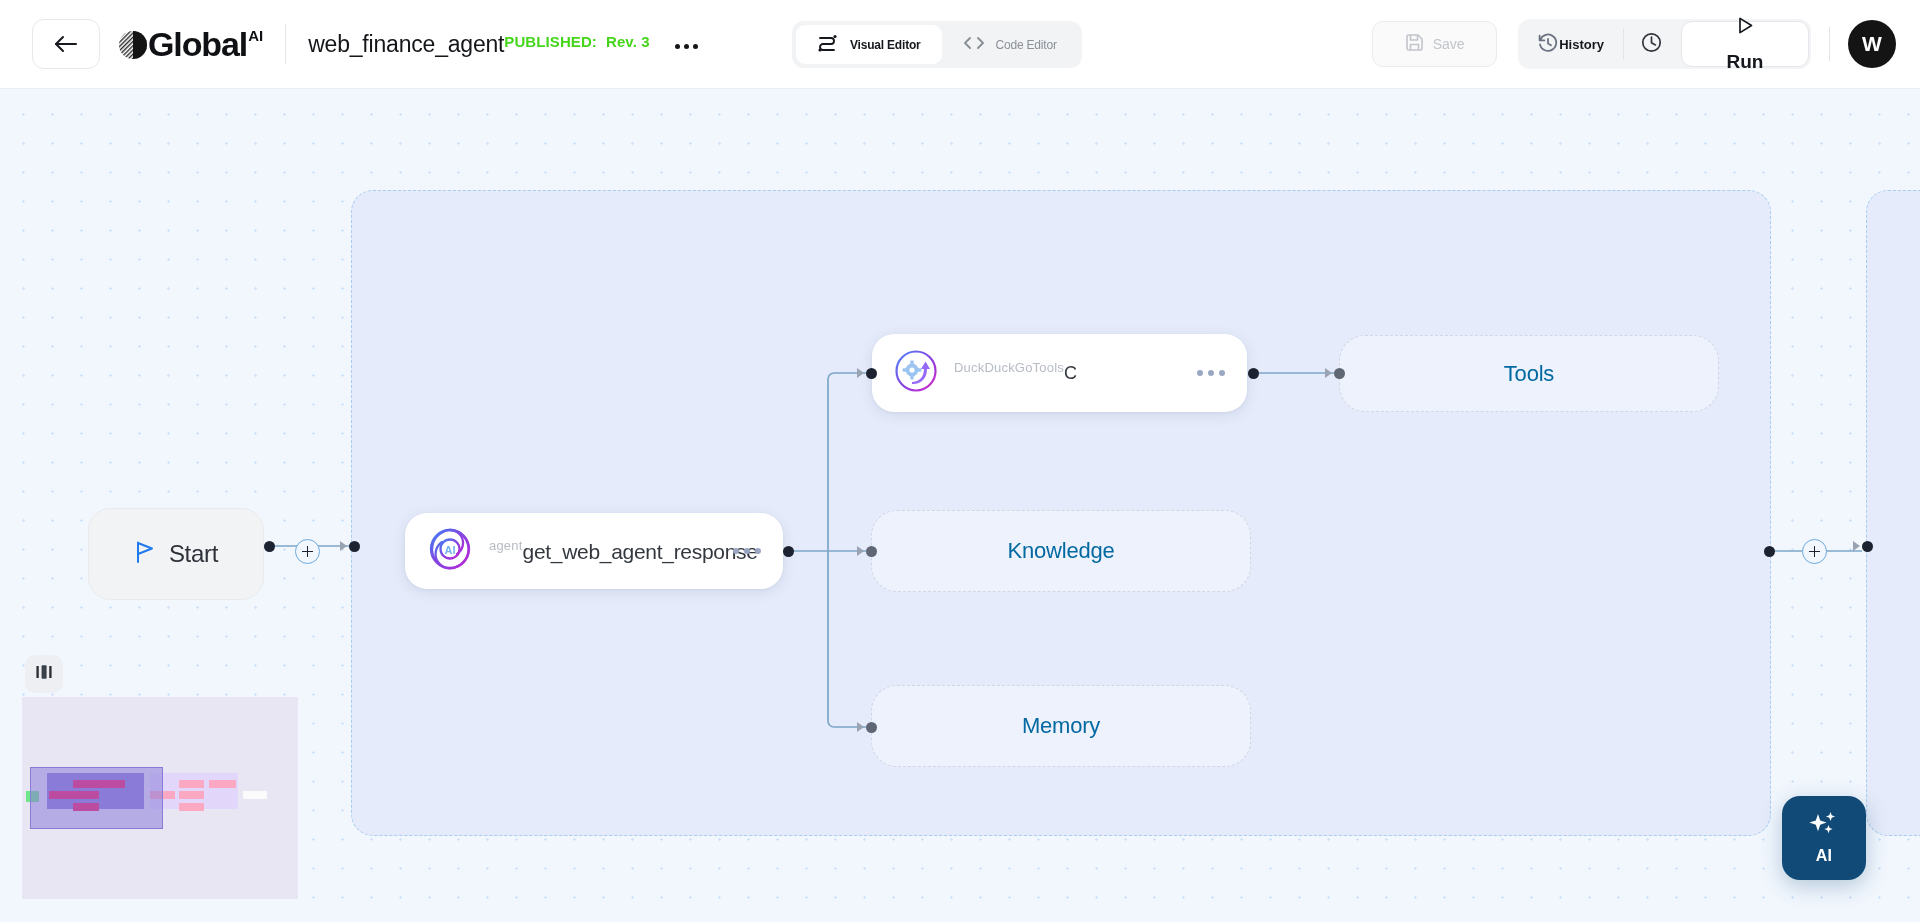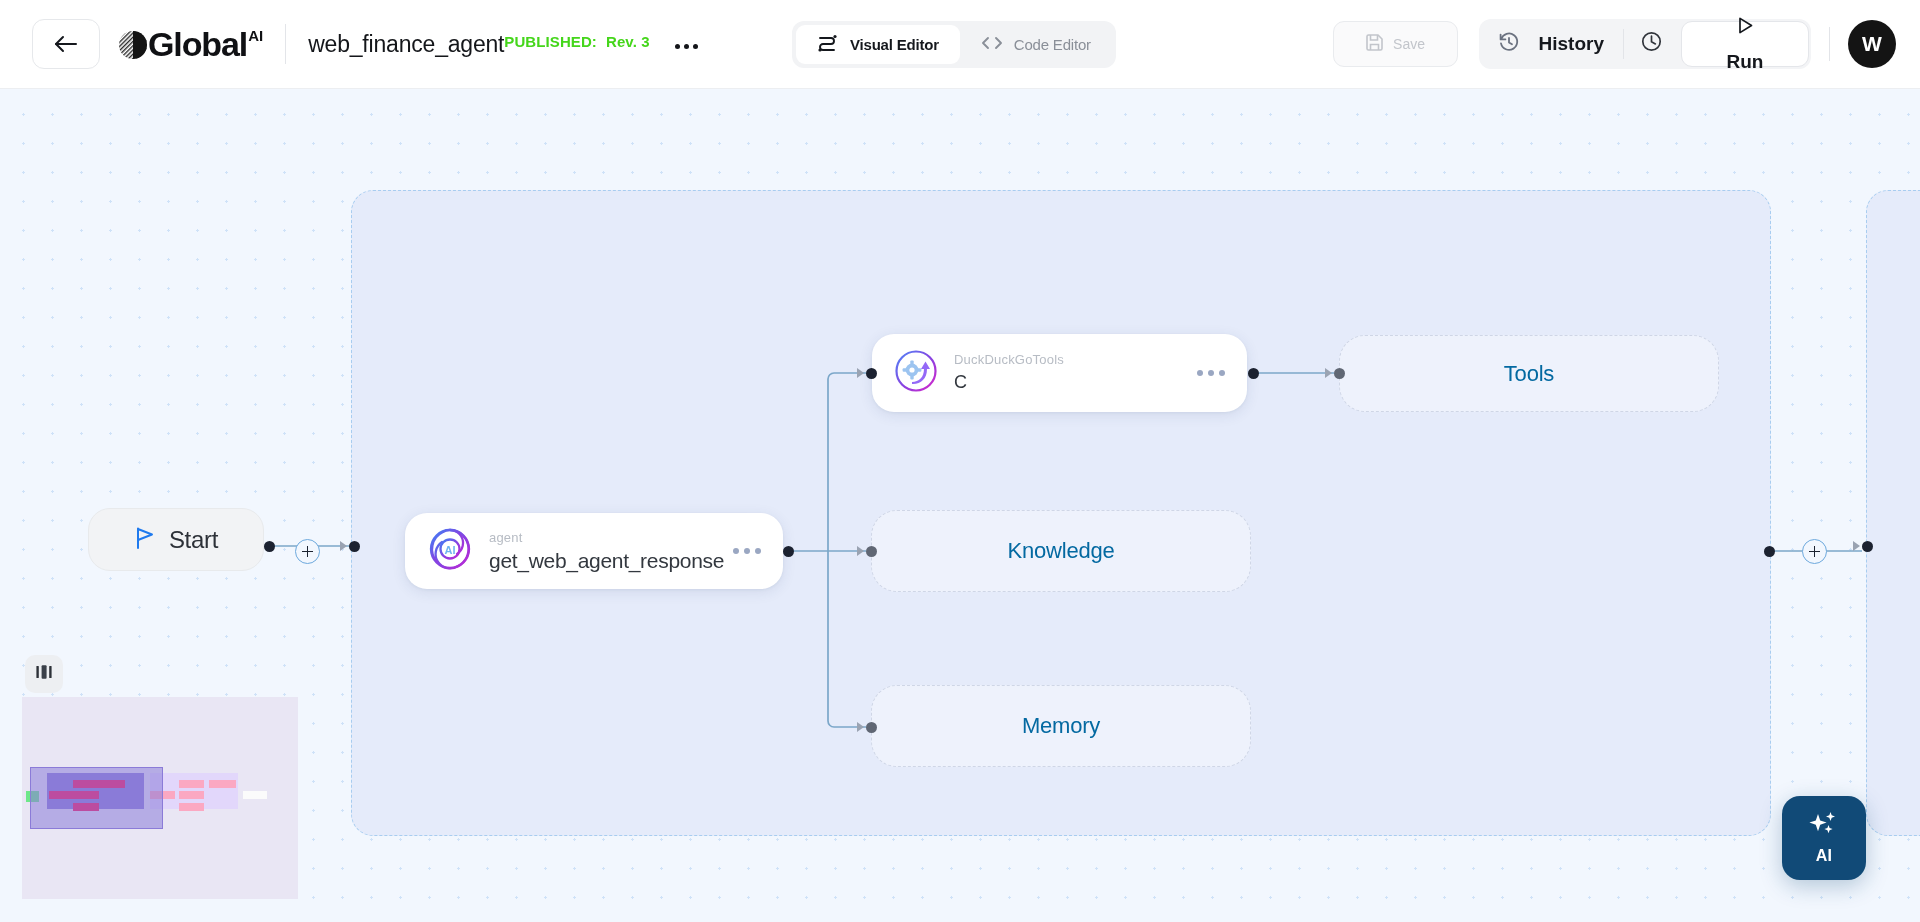--- a/index.html
+++ b/index.html
@@ -70,21 +70,21 @@
   .seg {
     position: absolute; left: 792px; top: 21px;
     height: 47px;
     background: #f2f3f5; border-radius: 12px;
     display: flex; align-items: center; padding: 4px;
   }
   .seg-item {
     height: 39px; border-radius: 9px;
     display: flex; align-items: center; gap: 11px;
     padding: 0 21px; cursor: pointer;
-    font-size: 15px; color: #8a8f98; letter-spacing: -0.2px;
+    font-size: 12px; color: #8a8f98; letter-spacing: -0.2px;
   }
   .seg-item.active { background: #ffffff; color: #15181d; font-weight: 600; }
 
   .right-cluster {
     position: absolute; right: 24px; top: 18px;
     display: flex; align-items: center; height: 52px;
   }
   .btn-save {
     width: 125px; height: 46px;
     border: 1px solid #e9ebee; border-radius: 11px;
@@ -92,22 +92,22 @@
     display: flex; align-items: center; justify-content: center; gap: 9px;
     font-size: 14px; cursor: default;
   }
   .pill-group {
     margin-left: 21px; height: 50px;
     background: #f3f4f6; border-radius: 12px;
     display: flex; align-items: center;
   }
   .pill-item {
     height: 50px; display: flex; align-items: center; justify-content: center;
-    gap: 19px; padding: 0 19px; cursor: pointer;
-    font-size: 19px; color: #15181d; font-weight: 600;
+    gap: 0; padding: 0 19px; cursor: pointer;
+    font-size: 13px; color: #15181d; font-weight: 600;
   }
   .pill-sep { width: 1px; height: 30px; background: #e2e4e8; }
   .pill-icononly { padding: 0 16px; }
   .btn-run {
     height: 46px; width: 128px; margin: 0 2px;
     background: #ffffff; border: 1px solid #e4e6ea; border-radius: 11px;
     display: flex; align-items: center; justify-content: center; gap: 11px;
     font-size: 19px; color: #15181d; font-weight: 600; cursor: pointer; flex-direction: column;
   }
   .vdiv { width: 1px; height: 34px; background: #e2e4e8; margin: 0 18px; }
@@ -136,39 +136,39 @@
     border: 1.5px dashed #a8cdf0;
     border-radius: 22px;
   }
   #group-main { left: 351px; top: 101px; width: 1420px; height: 646px; }
   #group-next { left: 1866px; top: 101px; width: 300px; height: 646px; }
 
   
   .node { position: absolute; }
 
   .node-start {
-    left: 88px; top: 419px; width: 176px; height: 63px;
+    left: 88px; top: 419px; width: 176px; height: 92px;
     background: #f2f3f5; border: 1px solid #e8eaec;
     border-radius: 22px;
     display: flex; align-items: center; justify-content: center; gap: 13px;
     cursor: pointer;
   }
   .node-start .label { font-size: 24px; color: #2d3138; letter-spacing: -0.3px; }
 
   .node-card {
     background: #ffffff; border-radius: 22px;
     box-shadow: 0 3px 14px rgba(40,60,110,0.10), 0 1px 3px rgba(40,60,110,0.06);
     display: flex; align-items: center;
     cursor: pointer;
   }
   #node-agent { left: 405px; top: 424px; width: 378px; height: 76px; }
   #node-tool  { left: 872px; top: 245px; width: 375px; height: 78px; }
 
   .node-icon { margin-left: 22px; flex: none; }
-  .node-text { margin-left: 16px; display: flex; flex-direction: column; justify-content: flex-start; }
+  .node-text { margin-left: 16px; display: flex; flex-direction: row; justify-content: flex-start; }
   .node-kind { font-size: 13px; color: #b7bcc4; line-height: 17px; letter-spacing: 0.2px; }
   .node-name { font-size: 21px; color: #33383f; line-height: 27px; letter-spacing: -0.3px; margin-top: 1px; }
   .node-name.small { font-size: 18px; color: #33383f; }
   .node-dots {
     position: absolute; right: 22px; top: 50%; transform: translateY(-50%);
     display: flex; gap: 5px; cursor: pointer;
   }
   .node-dots i { width: 6px; height: 6px; border-radius: 50%; background: #9aa7c2; display:block; }
 
   .node-ghost {

